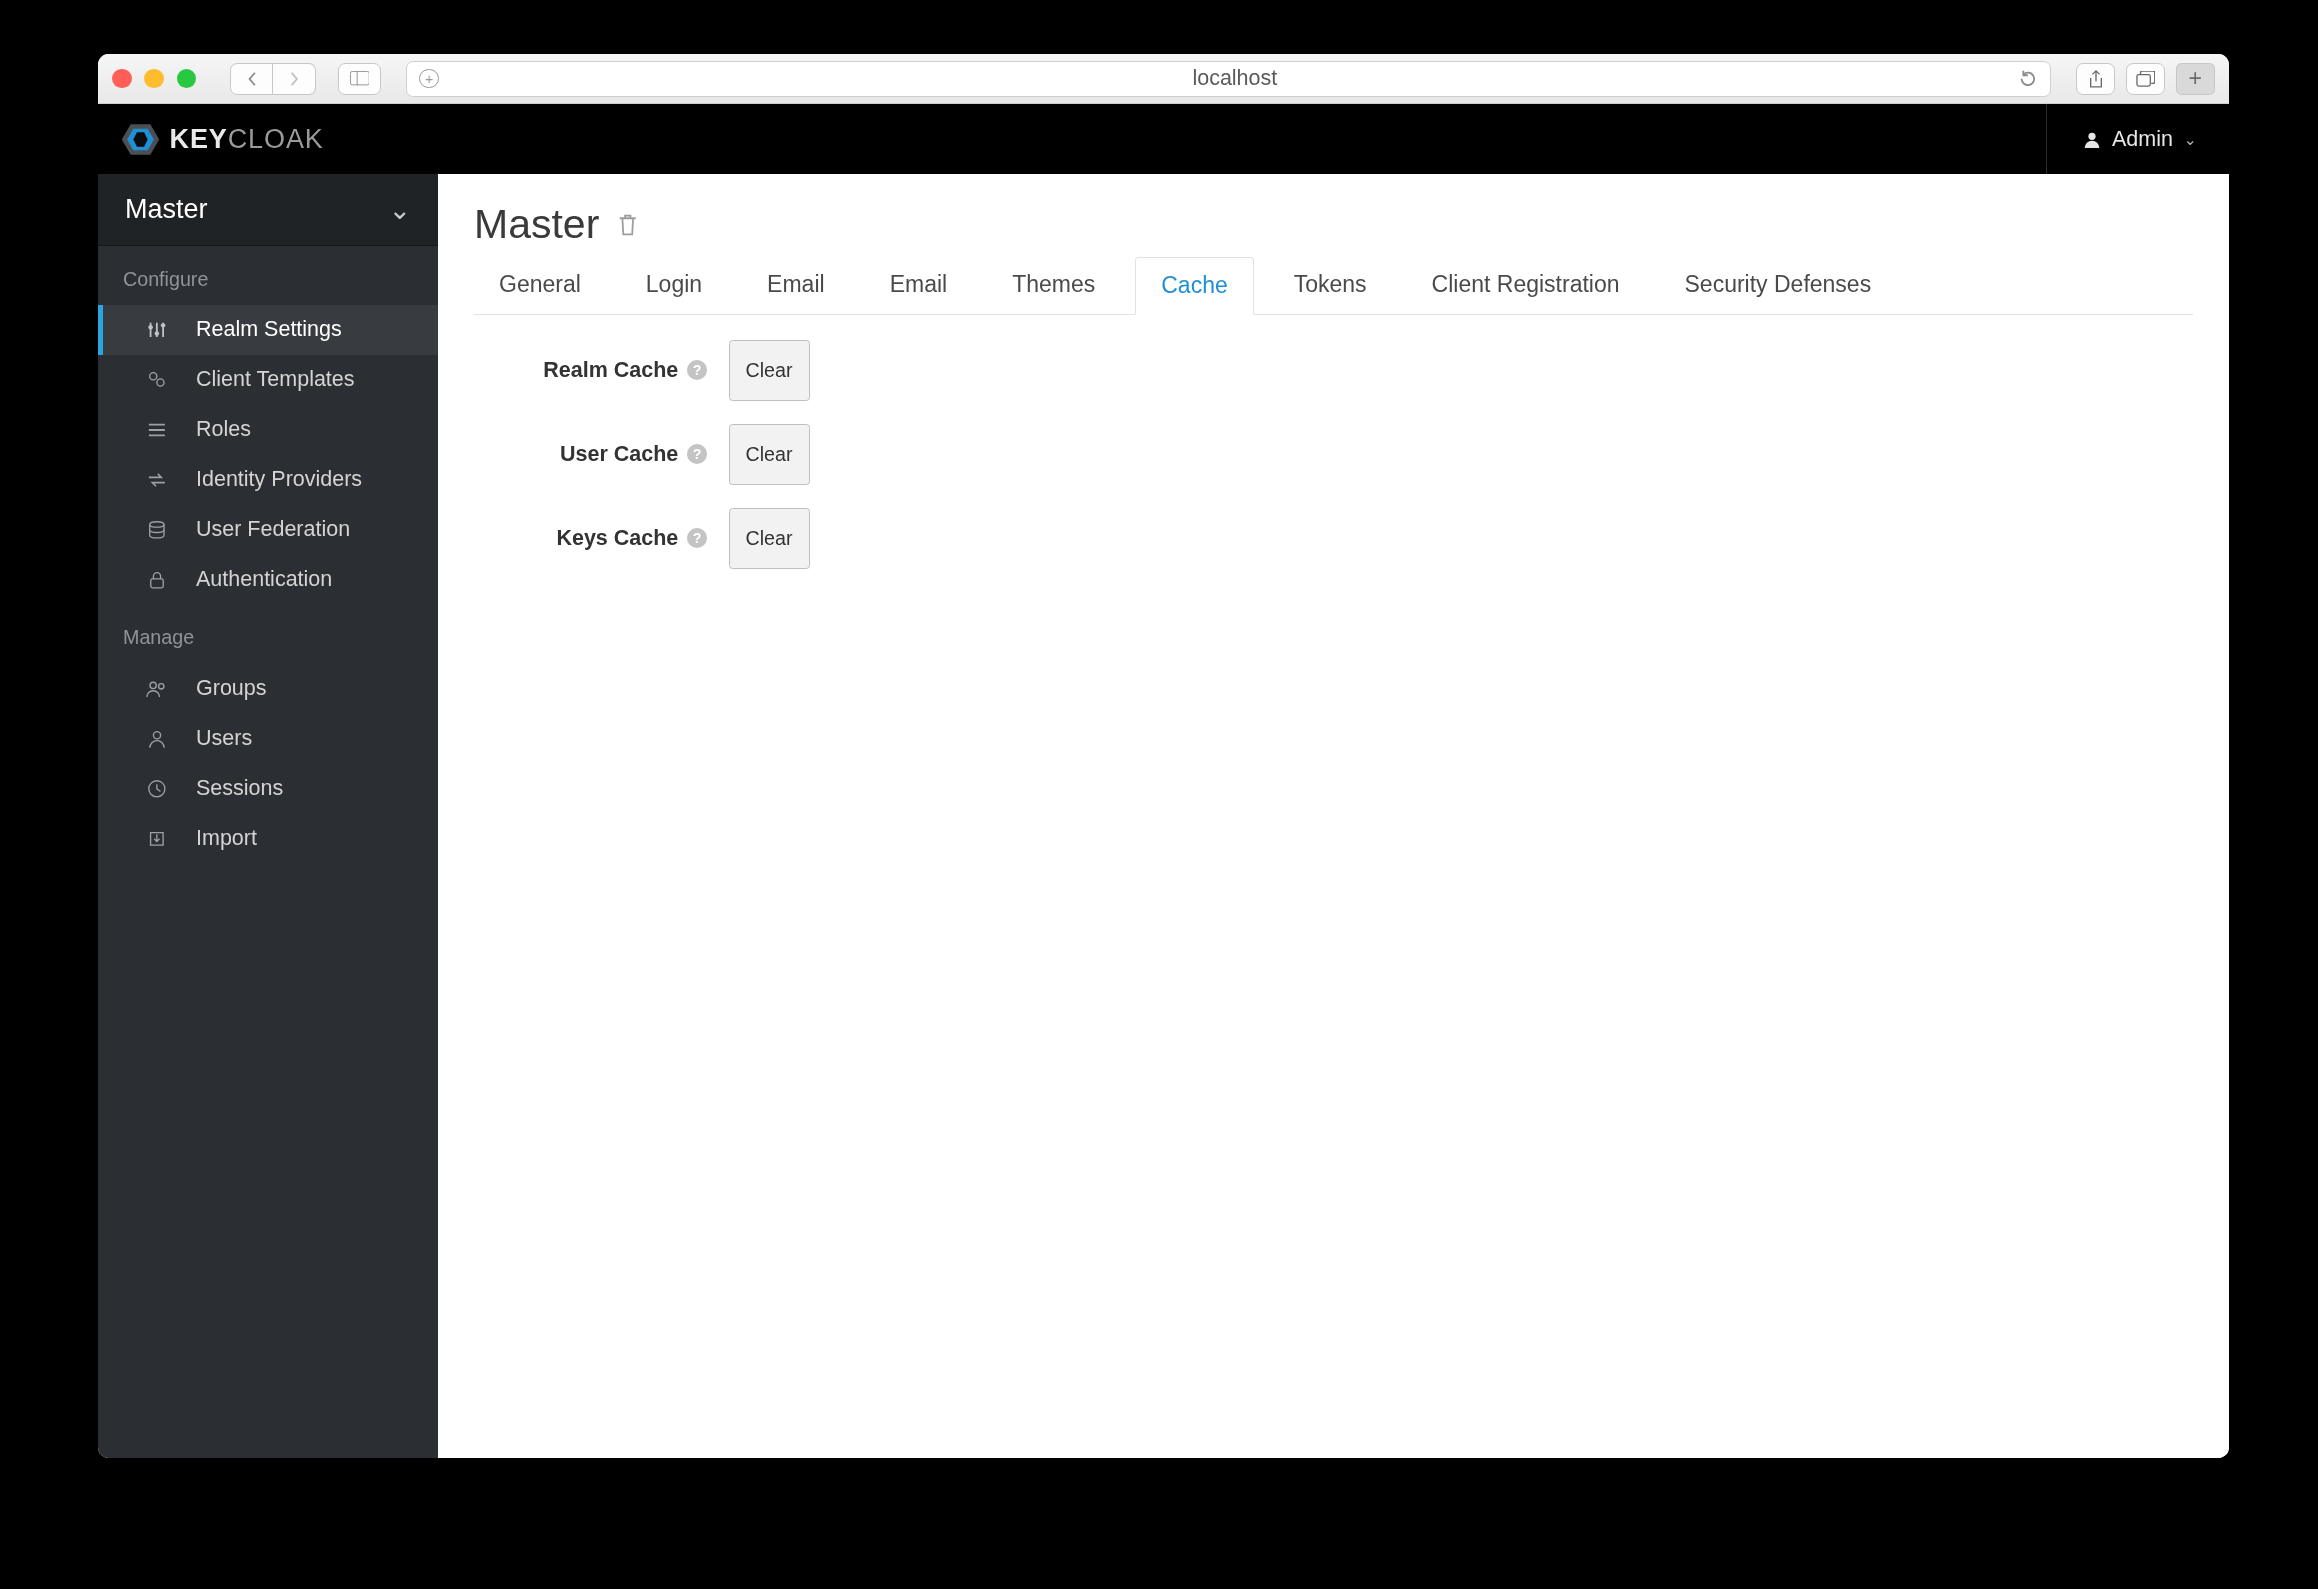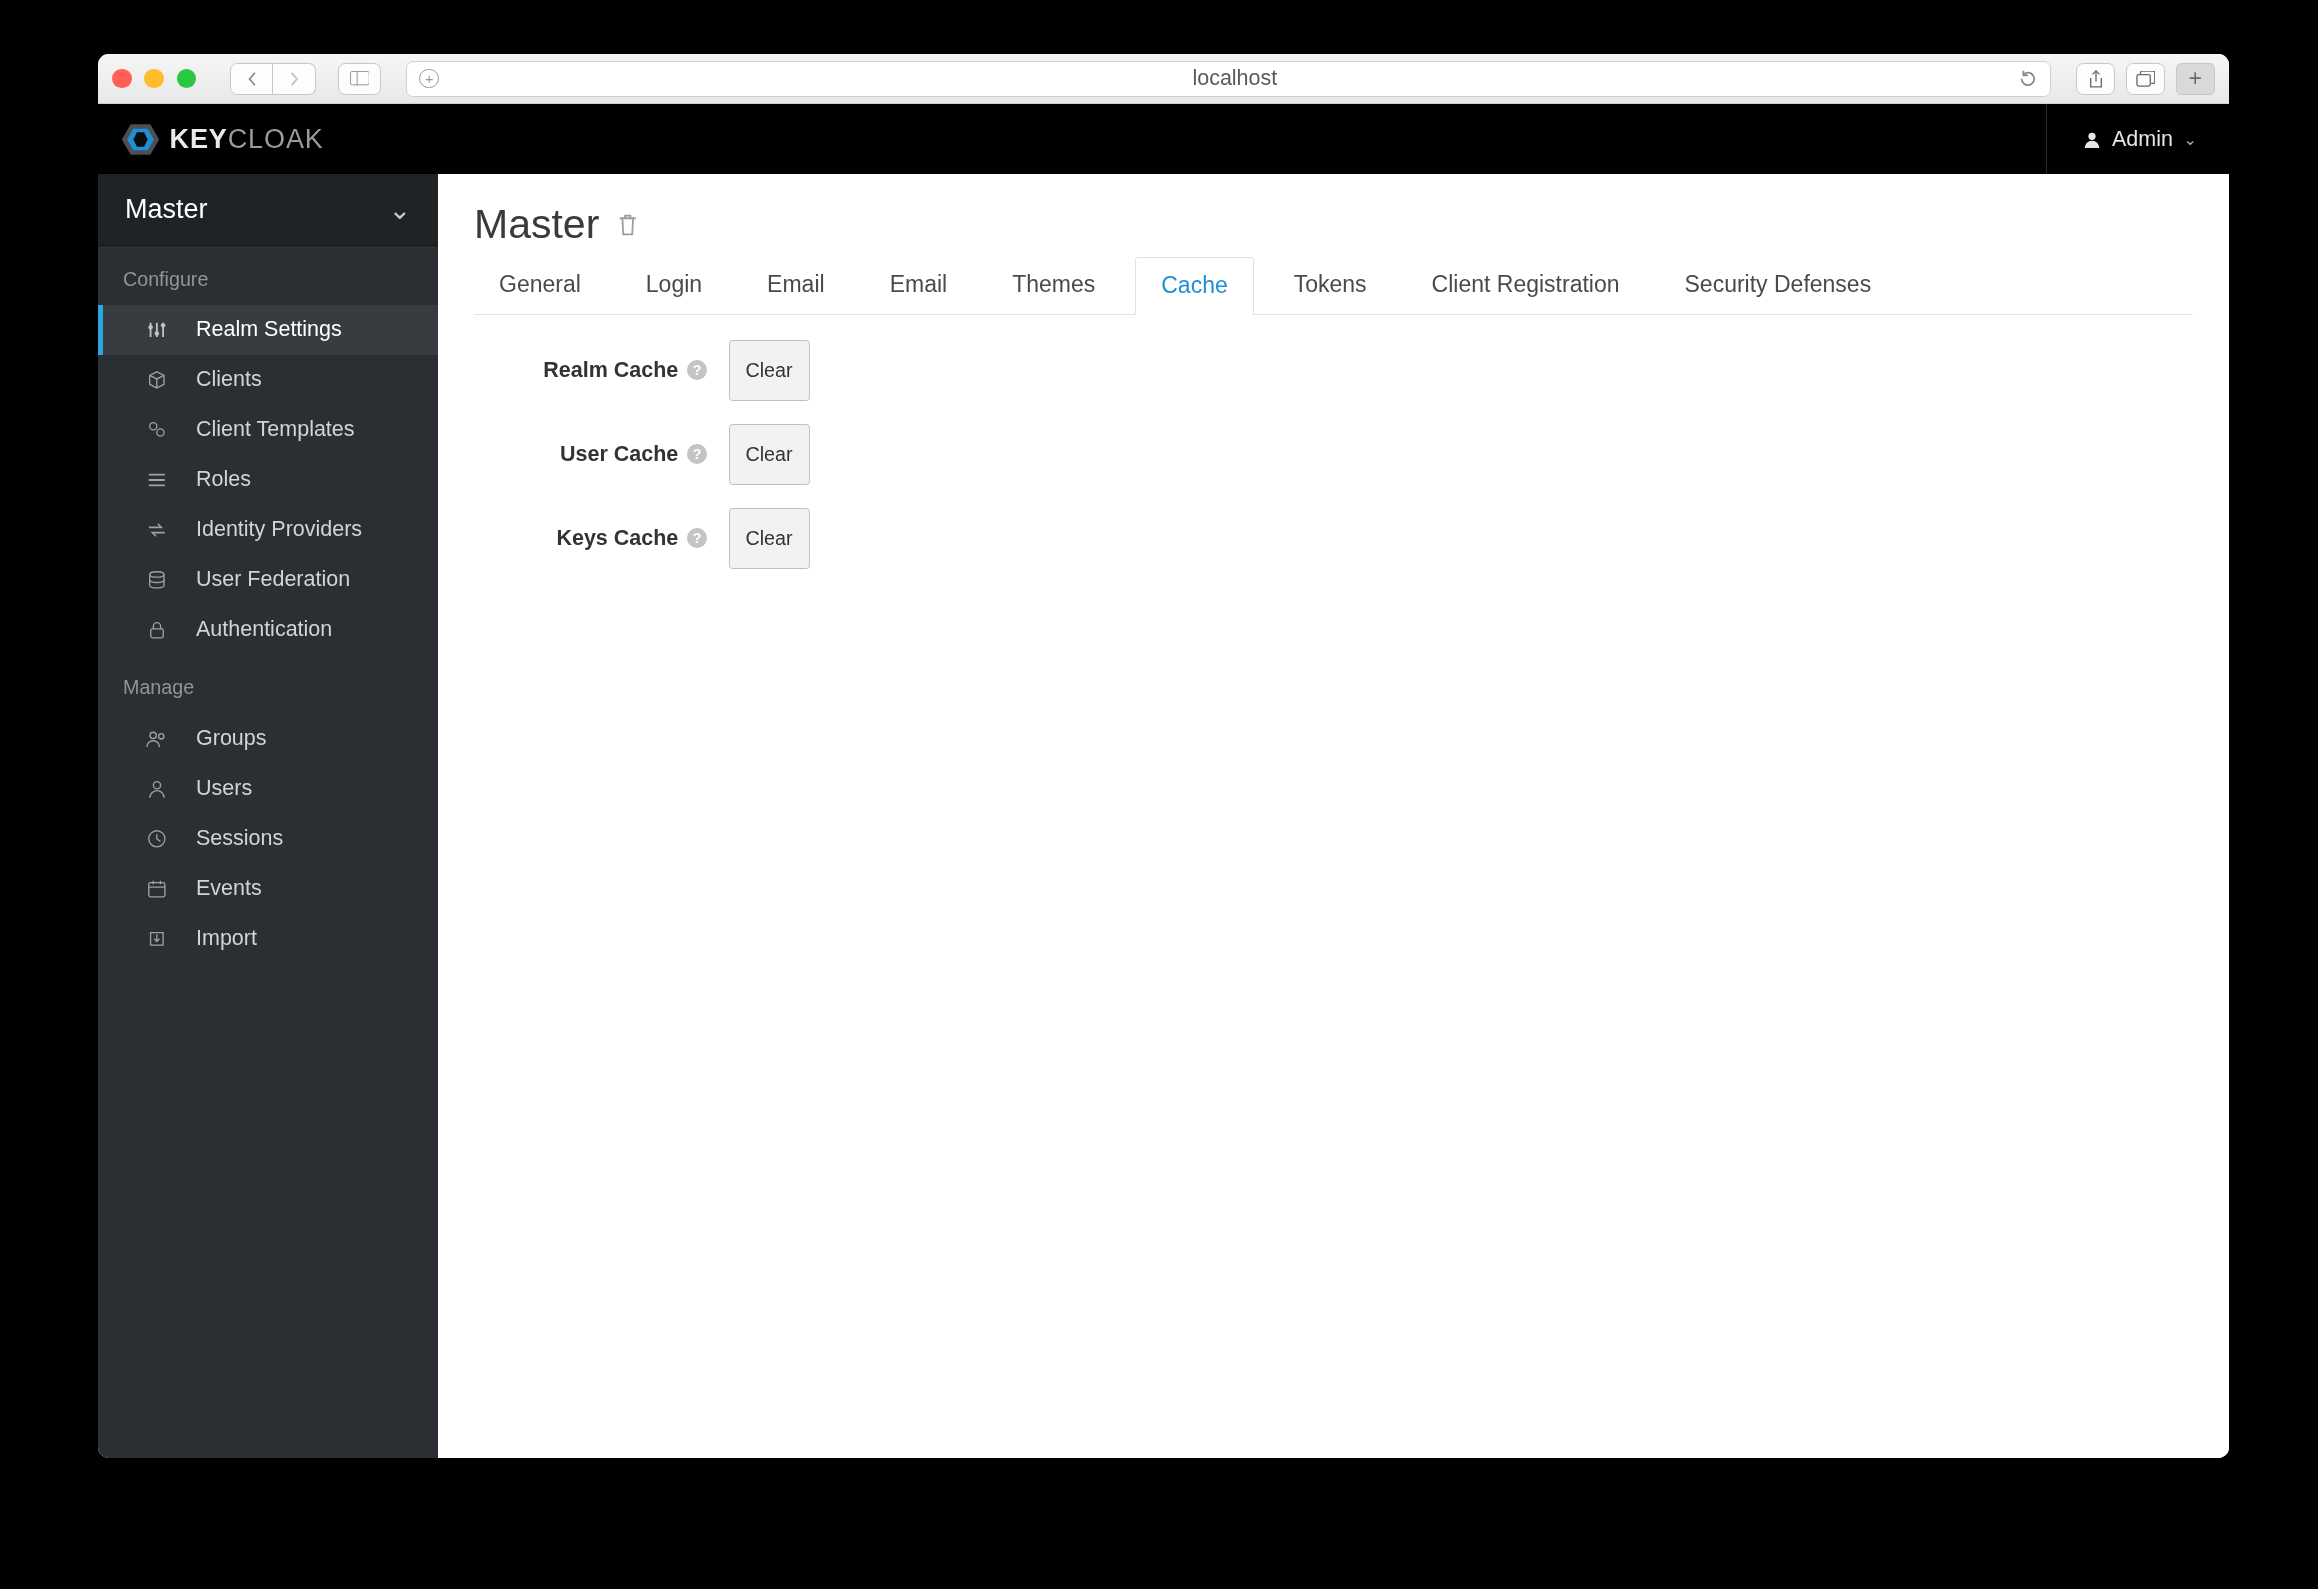--- a/index.html
+++ b/index.html
@@ -253,29 +253,20 @@
                   <circle cx="4" cy="8" r="2.5" fill="#bfc3c6"></circle>
                   <circle cx="11" cy="15" r="2.5" fill="#bfc3c6"></circle>
                   <circle cx="18" cy="6" r="2.5" fill="#bfc3c6"></circle>
                 </svg>
             </span>
             <span>Realm Settings</span>
           </div>
           <div class="nav-item">
             <span class="nicon">
               <svg width="19.7" height="19.7" viewBox="0 0 22 22">
-                  <path d="M11 2l8 4v10l-8 4-8-4V6z" fill="none" stroke="#9da1a5" stroke-width="1.5"></path>
-                  <path d="M3 6l8 4 8-4M11 10v10" stroke="#9da1a5" stroke-width="1.5" fill="none"></path>
-                </svg>
-            </span>
-            <span>Clients</span>
-          </div>
-          <div class="nav-item">
-            <span class="nicon">
-              <svg width="19.7" height="19.7" viewBox="0 0 22 22">
                   <circle cx="7" cy="7" r="4" fill="none" stroke="#9da1a5" stroke-width="1.5"></circle>
                   <circle cx="15" cy="14" r="4" fill="none" stroke="#9da1a5" stroke-width="1.5"></circle>
                 </svg>
             </span>
             <span>Client Templates</span>
           </div>
           <div class="nav-item">
             <span class="nicon">
               <svg width="19.7" height="16" viewBox="0 0 22 18">
                   <path d="M2 3h18M2 9h18M2 15h18" stroke="#9da1a5" stroke-width="2"></path>
@@ -333,29 +324,20 @@
             <span>Users</span>
           </div>
           <div class="nav-item">
             <span class="nicon">
               <svg width="19.7" height="19.7" viewBox="0 0 22 22">
                   <circle cx="11" cy="11" r="9" fill="none" stroke="#9da1a5" stroke-width="1.5"></circle>
                   <path d="M11 6v5l4 3" fill="none" stroke="#9da1a5" stroke-width="1.5"></path>
                 </svg>
             </span>
             <span>Sessions</span>
-          </div>
-          <div class="nav-item">
-            <span class="nicon">
-              <svg width="19.7" height="19.7" viewBox="0 0 22 22">
-                  <rect x="2" y="4" width="18" height="16" rx="2" fill="none" stroke="#9da1a5" stroke-width="1.5"></rect>
-                  <path d="M2 9h18M7 2v4M15 2v4" stroke="#9da1a5" stroke-width="1.5"></path>
-                </svg>
-            </span>
-            <span>Events</span>
           </div>
           <div class="nav-item">
             <span class="nicon">
               <svg width="19.7" height="19.7" viewBox="0 0 22 22">
                   <path d="M4 4h14v14H4z" fill="none" stroke="#9da1a5" stroke-width="1.5"></path>
                   <path d="M11 6v8M8 11l3 3 3-3" fill="none" stroke="#9da1a5" stroke-width="1.5"></path>
                 </svg>
             </span>
             <span>Import</span>
           </div>

